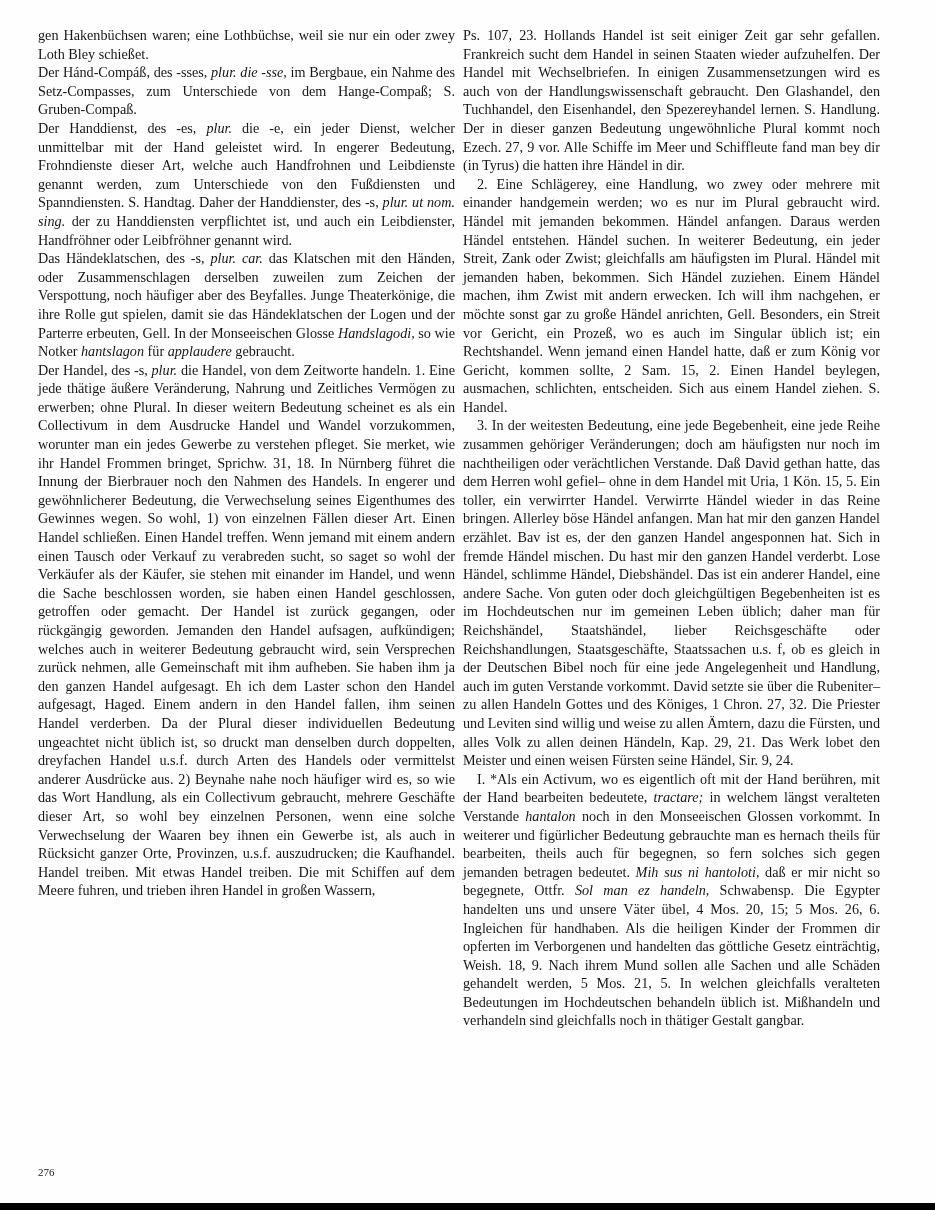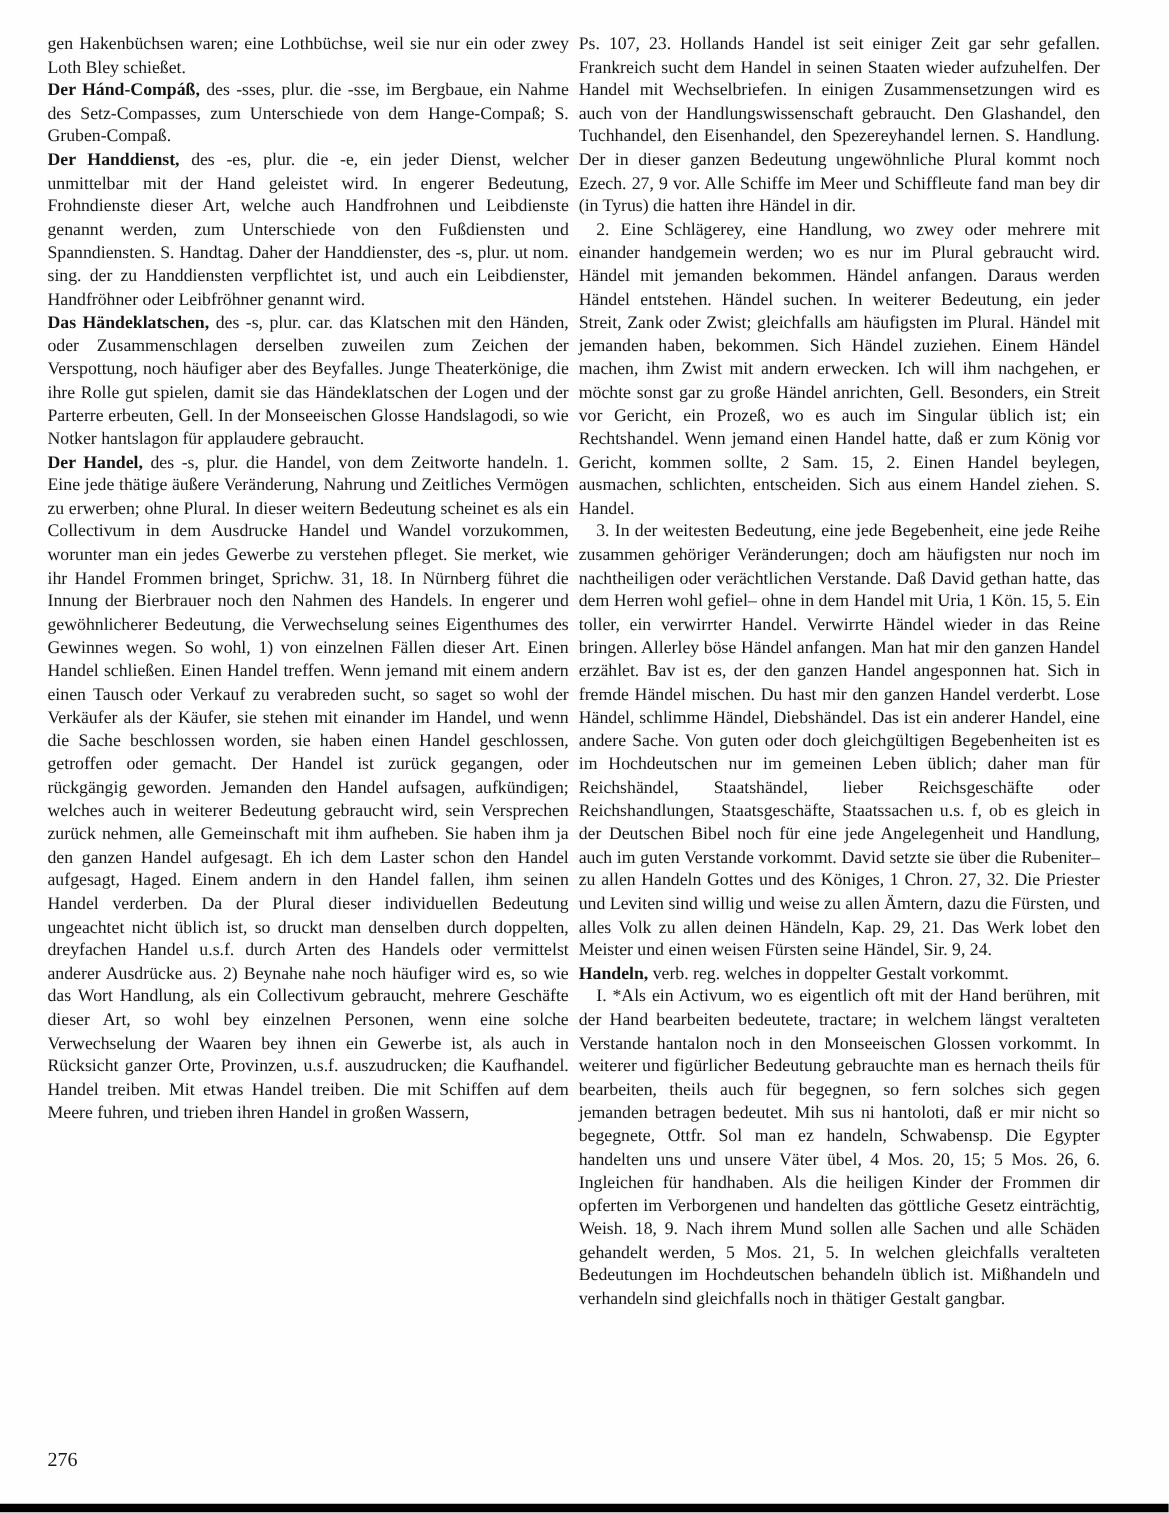--- a/index.html
+++ b/index.html
@@ -34,27 +34,27 @@
     -webkit-hyphens: auto;
     hyphens: auto;
   }
   p.entry {
     margin: 0;
     padding: 0;
   }
   p.entry.indent {
     text-indent: 14px;
   }
-  .b { font-weight: bold; }
-  .i { }
+  .b { font-weight: normal; }
+  .i { font-style: italic; }
   .page-number {
     position: absolute;
     left: 38px;
     bottom: 32px;
-    font-size: 16px;
+    font-size: 11px;
   }
   .bottom-edge {
     position: absolute;
     left: 0;
     right: 0;
     bottom: 0;
     height: 7px;
     background: #000000;
   }
 </style>
@@ -67,19 +67,18 @@
         <p class="entry"><span>gen Hakenbüchsen waren; eine Lothbüchse, weil sie nur ein oder zwey Loth Bley schießet.</span></p>
         <p class="entry"><span class="b">Der Hánd-Compáß,</span><span> des -sses, </span><span class="i">plur. die -sse,</span><span> im Bergbaue, ein Nahme des Setz-Compasses, zum Unterschiede von dem Hange-Compaß; S. Gruben-Compaß.</span></p>
         <p class="entry"><span class="b">Der Handdienst,</span><span> des -es, </span><span class="i">plur.</span><span> die -e, ein jeder Dienst, welcher unmittelbar mit der Hand geleistet wird. In engerer Bedeutung, Frohndienste dieser Art, welche auch Handfrohnen und Leibdienste genannt werden, zum Unterschiede von den Fußdiensten und Spanndiensten. S. Handtag. Daher der Handdienster, des -s, </span><span class="i">plur. ut nom. sing.</span><span> der zu Handdiensten verpflichtet ist, und auch ein Leibdienster, Handfröhner oder Leibfröhner genannt wird.</span></p>
         <p class="entry"><span class="b">Das Händeklatschen,</span><span> des -s, </span><span class="i">plur. car.</span><span> das Klatschen mit den Händen, oder Zusammenschlagen derselben zuweilen zum Zeichen der Verspottung, noch häufiger aber des Beyfalles. Junge Theaterkönige, die ihre Rolle gut spielen, damit sie das Händeklatschen der Logen und der Parterre erbeuten, Gell. In der Monseeischen Glosse </span><span class="i">Handslagodi,</span><span> so wie Notker </span><span class="i">hantslagon</span><span> für </span><span class="i">applaudere</span><span> gebraucht.</span></p>
         <p class="entry"><span class="b">Der Handel,</span><span> des -s, </span><span class="i">plur.</span><span> die Handel, von dem Zeitworte handeln. 1. Eine jede thätige äußere Veränderung, Nahrung und Zeitliches Vermögen zu erwerben; ohne Plural. In dieser weitern Bedeutung scheinet es als ein Collectivum in dem Ausdrucke Handel und Wandel vorzukommen, worunter man ein jedes Gewerbe zu verstehen pfleget. Sie merket, wie ihr Handel Frommen bringet, Sprichw. 31, 18. In Nürnberg führet die Innung der Bierbrauer noch den Nahmen des Handels. In engerer und gewöhnlicherer Bedeutung, die Verwechselung seines Eigenthumes des Gewinnes wegen. So wohl, 1) von einzelnen Fällen dieser Art. Einen Handel schließen. Einen Handel treffen. Wenn jemand mit einem andern einen Tausch oder Verkauf zu verabreden sucht, so saget so wohl der Verkäufer als der Käufer, sie stehen mit einander im Handel, und wenn die Sache beschlossen worden, sie haben einen Handel geschlossen, getroffen oder gemacht. Der Handel ist zurück gegangen, oder rückgängig geworden. Jemanden den Handel aufsagen, aufkündigen; welches auch in weiterer Bedeutung gebraucht wird, sein Versprechen zurück nehmen, alle Gemeinschaft mit ihm aufheben. Sie haben ihm ja den ganzen Handel aufgesagt. Eh ich dem Laster schon den Handel aufgesagt, Haged. Einem andern in den Handel fallen, ihm seinen Handel verderben. Da der Plural dieser individuellen Bedeutung ungeachtet nicht üblich ist, so druckt man denselben durch doppelten, dreyfachen Handel u.s.f. durch Arten des Handels oder vermittelst anderer Ausdrücke aus. 2) Beynahe nahe noch häufiger wird es, so wie das Wort Handlung, als ein Collectivum gebraucht, mehrere Geschäfte dieser Art, so wohl bey einzelnen Personen, wenn eine solche Verwechselung der Waaren bey ihnen ein Gewerbe ist, als auch in Rücksicht ganzer Orte, Provinzen, u.s.f. auszudrucken; die Kaufhandel. Handel treiben. Mit etwas Handel treiben. Die mit Schiffen auf dem Meere fuhren, und trieben ihren Handel in großen Wassern,</span></p>
       </div>
     <div class="column" id="col-right" lang="de">
         <p class="entry"><span>Ps. 107, 23. Hollands Handel ist seit einiger Zeit gar sehr gefallen. Frankreich sucht dem Handel in seinen Staaten wieder aufzuhelfen. Der Handel mit Wechselbriefen. In einigen Zusammensetzungen wird es auch von der Handlungswissenschaft gebraucht. Den Glashandel, den Tuchhandel, den Eisenhandel, den Spezereyhandel lernen. S. Handlung. Der in dieser ganzen Bedeutung ungewöhnliche Plural kommt noch Ezech. 27, 9 vor. Alle Schiffe im Meer und Schiffleute fand man bey dir (in Tyrus) die hatten ihre Händel in dir.</span></p>
         <p class="entry indent"><span>2. Eine Schlägerey, eine Handlung, wo zwey oder mehrere mit einander handgemein werden; wo es nur im Plural gebraucht wird. Händel mit jemanden bekommen. Händel anfangen. Daraus werden Händel entstehen. Händel suchen. In weiterer Bedeutung, ein jeder Streit, Zank oder Zwist; gleichfalls am häufigsten im Plural. Händel mit jemanden haben, bekommen. Sich Händel zuziehen. Einem Händel machen, ihm Zwist mit andern erwecken. Ich will ihm nachgehen, er möchte sonst gar zu große Händel anrichten, Gell. Besonders, ein Streit vor Gericht, ein Prozeß, wo es auch im Singular üblich ist; ein Rechtshandel. Wenn jemand einen Handel hatte, daß er zum König vor Gericht, kommen sollte, 2 Sam. 15, 2. Einen Handel beylegen, ausmachen, schlichten, entscheiden. Sich aus einem Handel ziehen. S. Handel.</span></p>
         <p class="entry indent"><span>3. In der weitesten Bedeutung, eine jede Begebenheit, eine jede Reihe zusammen gehöriger Veränderungen; doch am häufigsten nur noch im nachtheiligen oder verächtlichen Verstande. Daß David gethan hatte, das dem Herren wohl gefiel– ohne in dem Handel mit Uria, 1 Kön. 15, 5. Ein toller, ein verwirrter Handel. Verwirrte Händel wieder in das Reine bringen. Allerley böse Händel anfangen. Man hat mir den ganzen Handel erzählet. Bav ist es, der den ganzen Handel angesponnen hat. Sich in fremde Händel mischen. Du hast mir den ganzen Handel verderbt. Lose Händel, schlimme Händel, Diebshändel. Das ist ein anderer Handel, eine andere Sache. Von guten oder doch gleichgültigen Begebenheiten ist es im Hochdeutschen nur im gemeinen Leben üblich; daher man für Reichshändel, Staatshändel, lieber Reichsgeschäfte oder Reichshandlungen, Staatsgeschäfte, Staatssachen u.s. f, ob es gleich in der Deutschen Bibel noch für eine jede Angelegenheit und Handlung, auch im guten Verstande vorkommt. David setzte sie über die Rubeniter– zu allen Handeln Gottes und des Königes, 1 Chron. 27, 32. Die Priester und Leviten sind willig und weise zu allen Ämtern, dazu die Fürsten, und alles Volk zu allen deinen Händeln, Kap. 29, 21. Das Werk lobet den Meister und einen weisen Fürsten seine Händel, Sir. 9, 24.</span></p>
-        <p class="entry"><span class="b">Handeln,</span><span> </span><span class="i">verb. reg.</span><span> welches in doppelter Gestalt vorkommt.</span></p>
         <p class="entry indent"><span>I. *Als ein Activum, wo es eigentlich oft mit der Hand berühren, mit der Hand bearbeiten bedeutete, </span><span class="i">tractare;</span><span> in welchem längst veralteten Verstande </span><span class="i">hantalon</span><span> noch in den Monseeischen Glossen vorkommt. In weiterer und figürlicher Bedeutung gebrauchte man es hernach theils für bearbeiten, theils auch für begegnen, so fern solches sich gegen jemanden betragen bedeutet. </span><span class="i">Mih sus ni hantoloti,</span><span> daß er mir nicht so begegnete, Ottfr. </span><span class="i">Sol man ez handeln,</span><span> Schwabensp. Die Egypter handelten uns und unsere Väter übel, 4 Mos. 20, 15; 5 Mos. 26, 6. Ingleichen für handhaben. Als die heiligen Kinder der Frommen dir opferten im Verborgenen und handelten das göttliche Gesetz einträchtig, Weish. 18, 9. Nach ihrem Mund sollen alle Sachen und alle Schäden gehandelt werden, 5 Mos. 21, 5. In welchen gleichfalls veralteten Bedeutungen im Hochdeutschen behandeln üblich ist. Mißhandeln und verhandeln sind gleichfalls noch in thätiger Gestalt gangbar.</span></p>
       </div>
   </div>
   <div class="page-number">276</div>
   <div class="bottom-edge"></div>
 </div>
 
 </body></html>

